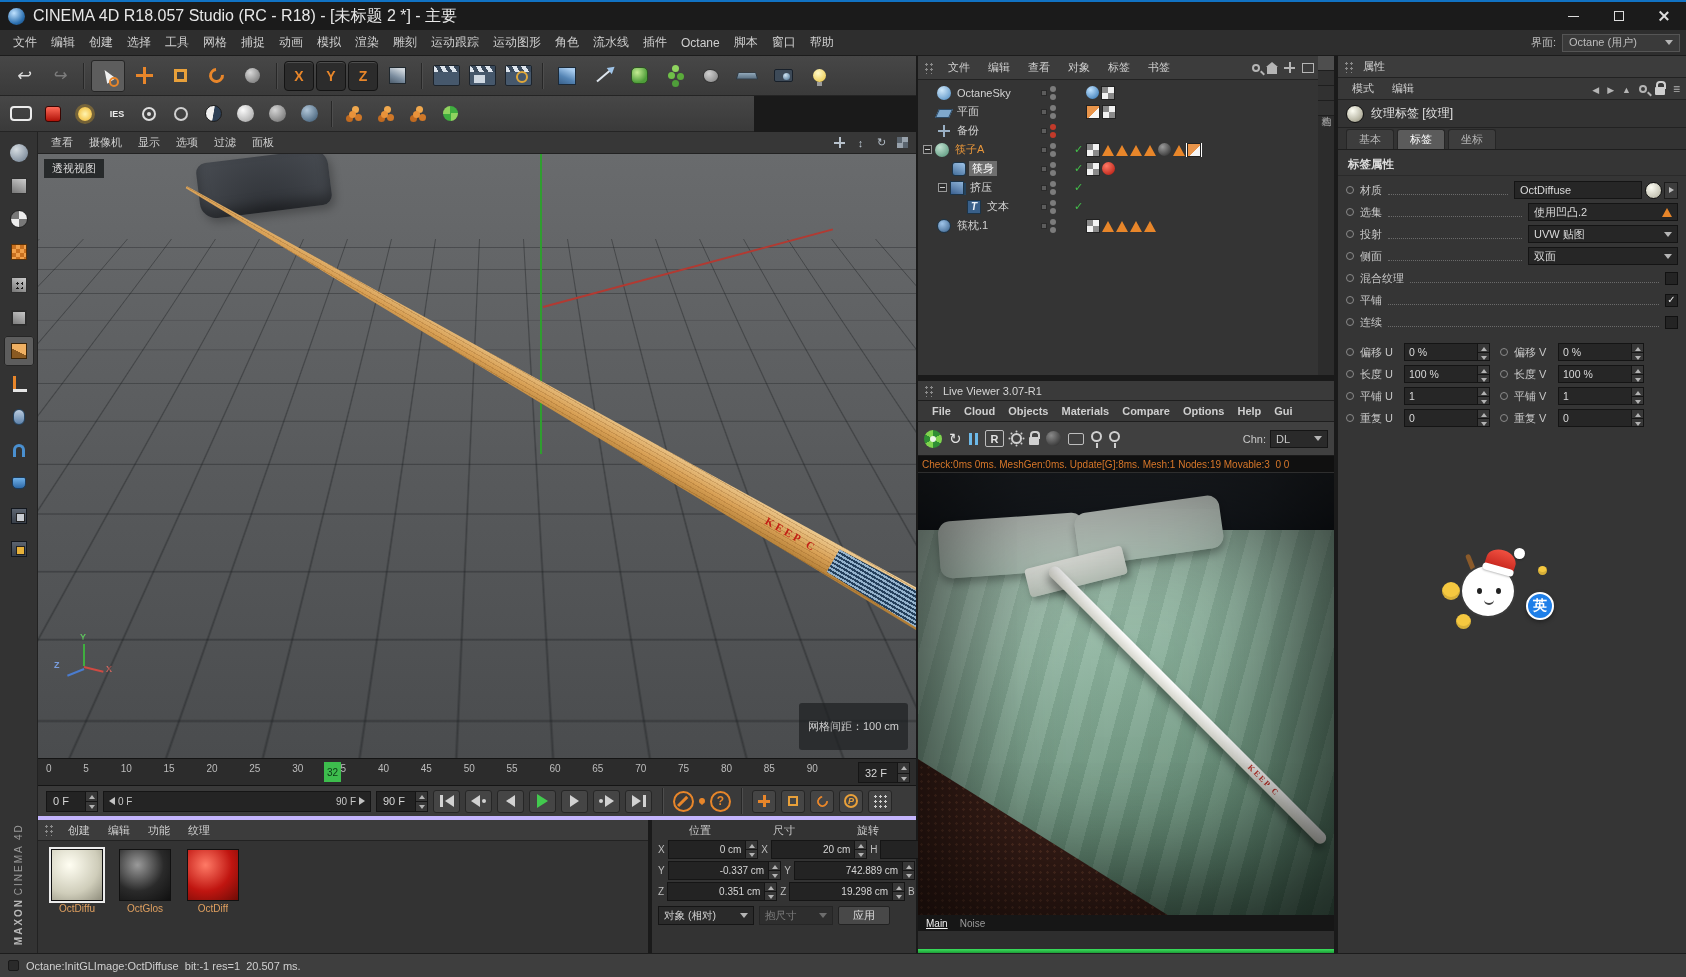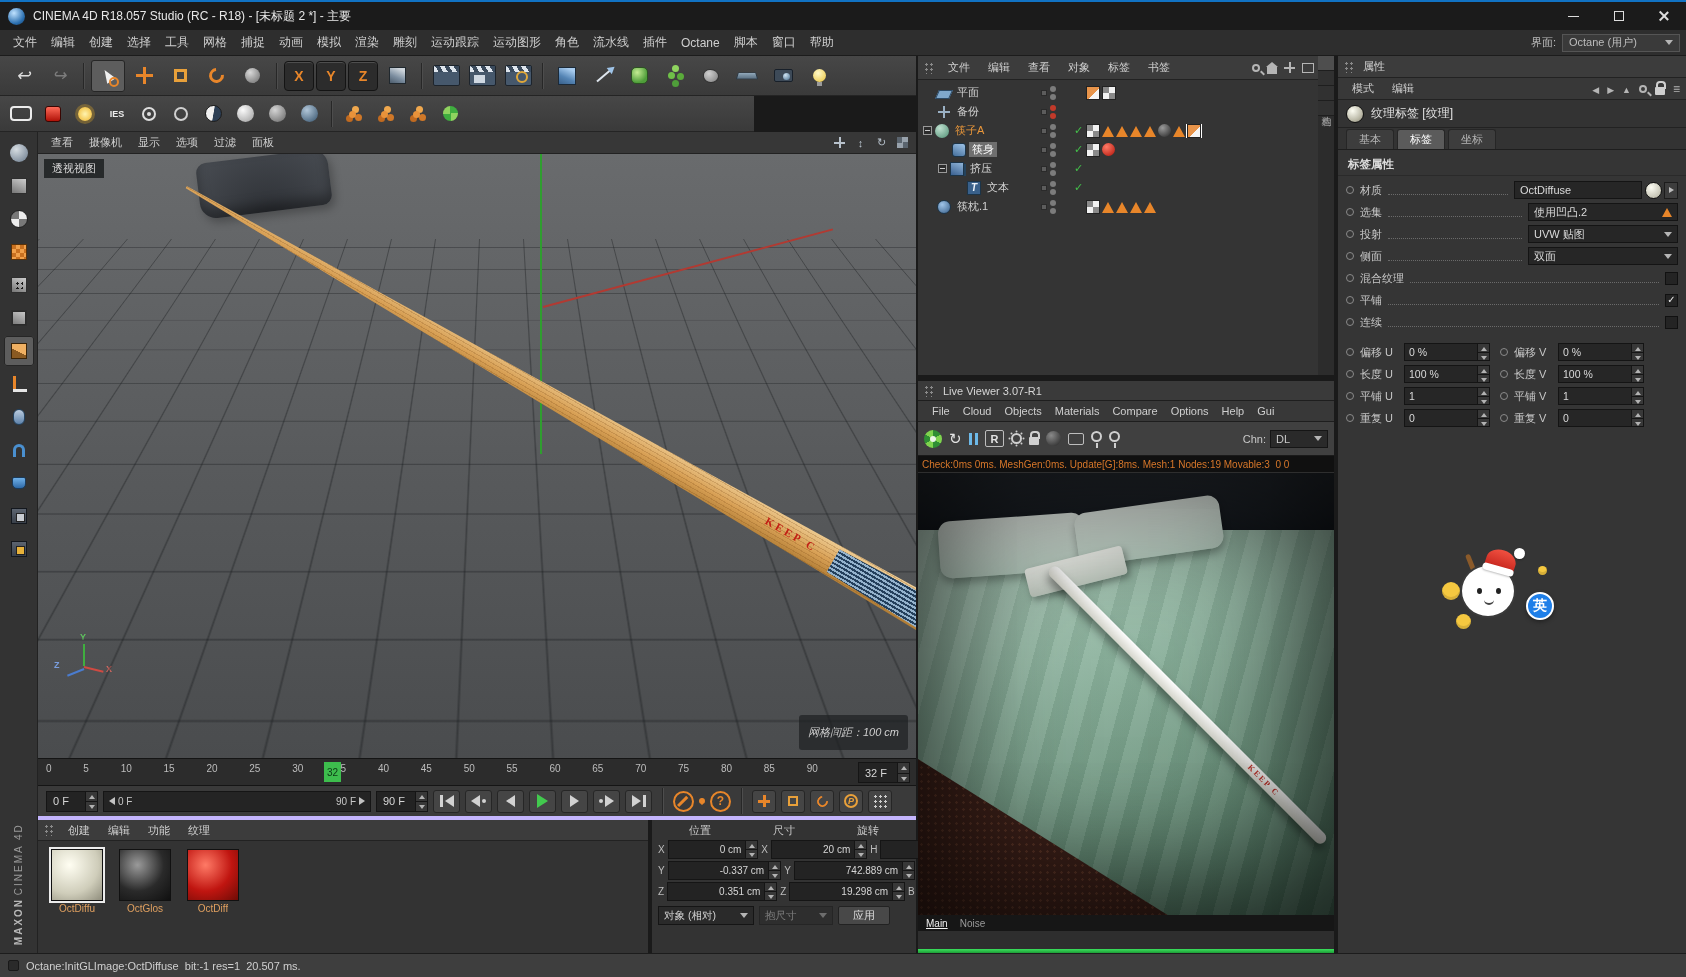--- a/index.html
+++ b/index.html
@@ -1,21 +1,21 @@
 <!DOCTYPE html>
 <html><head>
 <meta charset="utf-8">
 <style>
   html,body{margin:0;padding:0;background:#3a3a3a;}
   #app{position:relative;width:1686px;height:977px;background:#1a1a1a;font-family:"Liberation Sans",sans-serif;font-size:12px;color:#cfcfcf;overflow:hidden;}
   .abs{position:absolute;}
   i,b,span,div{box-sizing:border-box;}
 
   
-  .titlebar{left:0;top:0;width:1686px;height:30px;background:#1b1b1b;border-top:2px solid #1173c4;display:flex;align-items:center;padding-left:8px;color:#e8e8e8;font-size:12px;}
+  .titlebar{left:0;top:0;width:1686px;height:30px;background:#1b1b1b;border-top:2px solid #1173c4;display:flex;align-items:center;padding-left:8px;color:#e8e8e8;font-size:16px;}
   .c4d-logo{width:17px;height:17px;border-radius:50%;background:radial-gradient(circle at 35% 30%,#bfe2ff,#2a6eae 65%,#123a60);margin-right:8px;}
   .winbtns{margin-left:auto;display:flex;height:100%;}
   .winbtn{width:45px;height:100%;display:flex;align-items:center;justify-content:center;}
   .ic-min{width:11px;height:1px;background:#ddd;}
   .ic-max{width:10px;height:10px;border:1px solid #ddd;}
   .ic-close{position:relative;width:12px;height:12px;}
   .ic-close::before,.ic-close::after{content:"";position:absolute;left:5px;top:0;width:1.5px;height:12px;background:#ddd;}
   .ic-close::before{transform:rotate(45deg);} .ic-close::after{transform:rotate(-45deg);}
 
   
@@ -112,21 +112,21 @@
   .viewport{left:38px;top:154px;width:878px;height:604px;background:linear-gradient(#696b6d 0%,#57595b 55%,#4a4c4e 100%);overflow:hidden;}
   .vp-grid{position:absolute;left:-55%;top:14%;width:215%;height:280%;background-image:repeating-linear-gradient(0deg,rgba(28,30,32,.42) 0 1px,transparent 1px 44px),repeating-linear-gradient(90deg,rgba(28,30,32,.42) 0 1px,transparent 1px 44px);transform:perspective(850px) rotateX(63deg);transform-origin:50% 0;}
   .axis-g{position:absolute;left:502px;top:0;width:1.5px;height:300px;background:#2f9e2f;}
   .axis-r{position:absolute;left:505px;top:152px;width:300px;height:1.5px;background:#b23a32;transform:rotate(-15deg);transform-origin:0 50%;}
   .stick{position:absolute;left:148px;top:12px;width:905px;height:42px;transform:rotate(30deg);transform-origin:0 50%;}
   .stick-body{position:absolute;inset:0;background:linear-gradient(#f2d49e,#d8a055 55%,#a9762f);background-image:repeating-linear-gradient(180deg,rgba(120,70,20,.22) 0 1px,transparent 1px 4px),linear-gradient(#f2d49e,#d8a055 55%,#a9762f);clip-path:polygon(0 47%,100% 3%,100% 97%,0 53%);}
   .stick-blue{position:absolute;right:0;top:2px;bottom:2px;width:158px;background:repeating-linear-gradient(180deg,#24405c 0 2px,#93b2cc 2px 4px);clip-path:polygon(0 16%,100% 2%,100% 98%,0 84%);}
   .stick-text{position:absolute;right:178px;top:13px;color:#c22015;font-weight:bold;font-size:11px;letter-spacing:3px;font-family:"Liberation Serif",serif;}
   .rest3d{position:absolute;left:160px;top:2px;width:132px;height:56px;background:radial-gradient(ellipse at 50% 115%,#2c2f34,#494d53);border-radius:10px 16px 10px 16px;transform:rotate(-7deg);box-shadow:inset 0 -8px 12px rgba(0,0,0,.35),3px 5px 8px rgba(0,0,0,.25);}
   .vplabel{position:absolute;left:6px;top:5px;background:rgba(28,30,32,.85);padding:2px 8px;font-size:11px;color:#d8d8d8;}
-  .gridlabel{position:absolute;right:8px;bottom:8px;background:rgba(40,42,44,.92);padding:10px 9px;font-size:11px;color:#cfcfcf;border-radius:3px;font-style:italic;}
+  .gridlabel{position:absolute;right:8px;bottom:8px;background:rgba(40,42,44,.92);padding:16px 9px;font-size:11px;color:#cfcfcf;border-radius:3px;}
   .gizmo{position:absolute;left:22px;bottom:70px;width:50px;height:50px;}
   .gz-x{position:absolute;left:24px;top:28px;width:20px;height:1.5px;background:#cf4a42;transform:rotate(14deg);transform-origin:0 50%;}
   .gz-y{position:absolute;left:23px;top:6px;width:1.5px;height:22px;background:#3fae3f;}
   .gz-z{position:absolute;left:6px;top:30px;width:18px;height:1.5px;background:#4a7ccf;transform:rotate(-22deg);transform-origin:100% 50%;}
   .gz-lx{position:absolute;left:46px;top:26px;color:#d86a62;font-size:9px;}
   .gz-ly{position:absolute;left:20px;top:-6px;color:#5fc45f;font-size:9px;}
   .gz-lz{position:absolute;left:-6px;top:22px;color:#7a9ede;font-size:9px;}
 
   
   .ruler{left:38px;top:758px;width:878px;height:28px;background:#2c2c2c;border-top:1px solid #151515;border-bottom:1px solid #151515;}
@@ -241,21 +241,21 @@
   .t-sky{width:13px;height:13px;border-radius:50%;background:radial-gradient(circle at 35% 30%,#bfe2ff,#2a6eae);}
   .t-tex{width:14px;height:14px;background:linear-gradient(135deg,#e8944a 0 55%,#f5f5f5 55%);border:1px solid #222;}
   .t-tex.selq{outline:1.5px solid #fff;}
   .omtabs{position:absolute;right:0;top:0;width:16px;bottom:0;background:#2c2c2c;display:flex;flex-direction:column;}
   .vtab{writing-mode:vertical-rl;font-size:10px;color:#9a9a9a;background:#313131;border-bottom:1px solid #1e1e1e;padding:7px 1px;text-align:center;}
   .vtab.act{background:#4e4e4e;color:#fff;}
 
   
   .lv{left:918px;top:381px;width:416px;height:572px;background:#2e2e2e;}
   .lvtitle{height:20px;background:#3a3a3a;border-bottom:1px solid #1e1e1e;display:flex;align-items:center;padding:0 6px;font-size:11px;color:#d6d6d6;gap:5px;}
-  .lvmenu{height:21px;background:#383838;border-bottom:1px solid #1e1e1e;display:flex;align-items:center;padding:0 8px;font-size:11px;gap:1px;}
+  .lvmenu{height:21px;background:#383838;border-bottom:1px solid #1e1e1e;display:flex;align-items:center;padding:0 8px;font-size:11px;gap:1px;font-weight:bold;}
   .lvmi{padding:2px 6px;}
   .lvtools{height:34px;background:#404040;border-bottom:1px solid #1a1a1a;display:flex;align-items:center;padding:0 6px;gap:7px;}
   .oct{width:18px;height:18px;border-radius:50%;background:conic-gradient(#2f8f33 0 60deg,#7fd44e 0 120deg,#2f8f33 0 180deg,#7fd44e 0 240deg,#2f8f33 0 300deg,#7fd44e 0);position:relative;}
   .oct::after{content:"";position:absolute;left:6px;top:6px;width:6px;height:6px;border-radius:50%;background:#eaf6e6;}
   .gl-ref::after{content:"↻";font-size:15px;color:#e2e2e2;}
   .pausei{display:flex;gap:2.5px;}
   .pausei i{width:3.5px;height:12px;background:#6db9e8;}
   .rbox{width:19px;height:17px;border:1px solid #bdbdbd;border-radius:2px;color:#e2e2e2;font-size:11px;font-weight:bold;display:flex;align-items:center;justify-content:center;}
   .gear2{width:11px;height:11px;border:2.5px solid #cfcfcf;border-radius:50%;box-shadow:0 -7px 0 -4.5px #cfcfcf,0 7px 0 -4.5px #cfcfcf,-7px 0 0 -4.5px #cfcfcf,7px 0 0 -4.5px #cfcfcf,5px 5px 0 -4.5px #cfcfcf,-5px 5px 0 -4.5px #cfcfcf,5px -5px 0 -4.5px #cfcfcf,-5px -5px 0 -4.5px #cfcfcf;}
   .lock2{width:10px;height:8px;background:#cfcfcf;border-radius:1px;position:relative;margin-top:5px;}
@@ -826,20 +826,39 @@
         <i class="magi"></i>
         <i class="homei"></i>
         <i class="plusg"></i>
         <i class="popupi"></i>
       </div>
     </div>
     <div class="omtree">
       <div class="omrow">
         <div class="oleft">
             <span class="expsp"></span>
+            <i class="oic ic-sky2"></i>
+            <span class="oname">OctaneSky</span>
+          </div>
+        <div class="ovis">
+            <i class="lsq"></i>
+            <span class="dotcol">
+              <i class="dot"></i>
+              <i class="dot"></i>
+            </span>
+          </div>
+        <span class="ostate"></span>
+        <div class="otags">
+            <i class="tag t-sky"></i>
+            <i class="tag t-check"></i>
+          </div>
+      </div>
+      <div class="omrow">
+        <div class="oleft">
+            <span class="expsp"></span>
             <i class="oic ic-plane"></i>
             <span class="oname">平面</span>
           </div>
         <div class="ovis">
             <i class="lsq"></i>
             <span class="dotcol">
               <i class="dot"></i>
               <i class="dot"></i>
             </span>
           </div>

